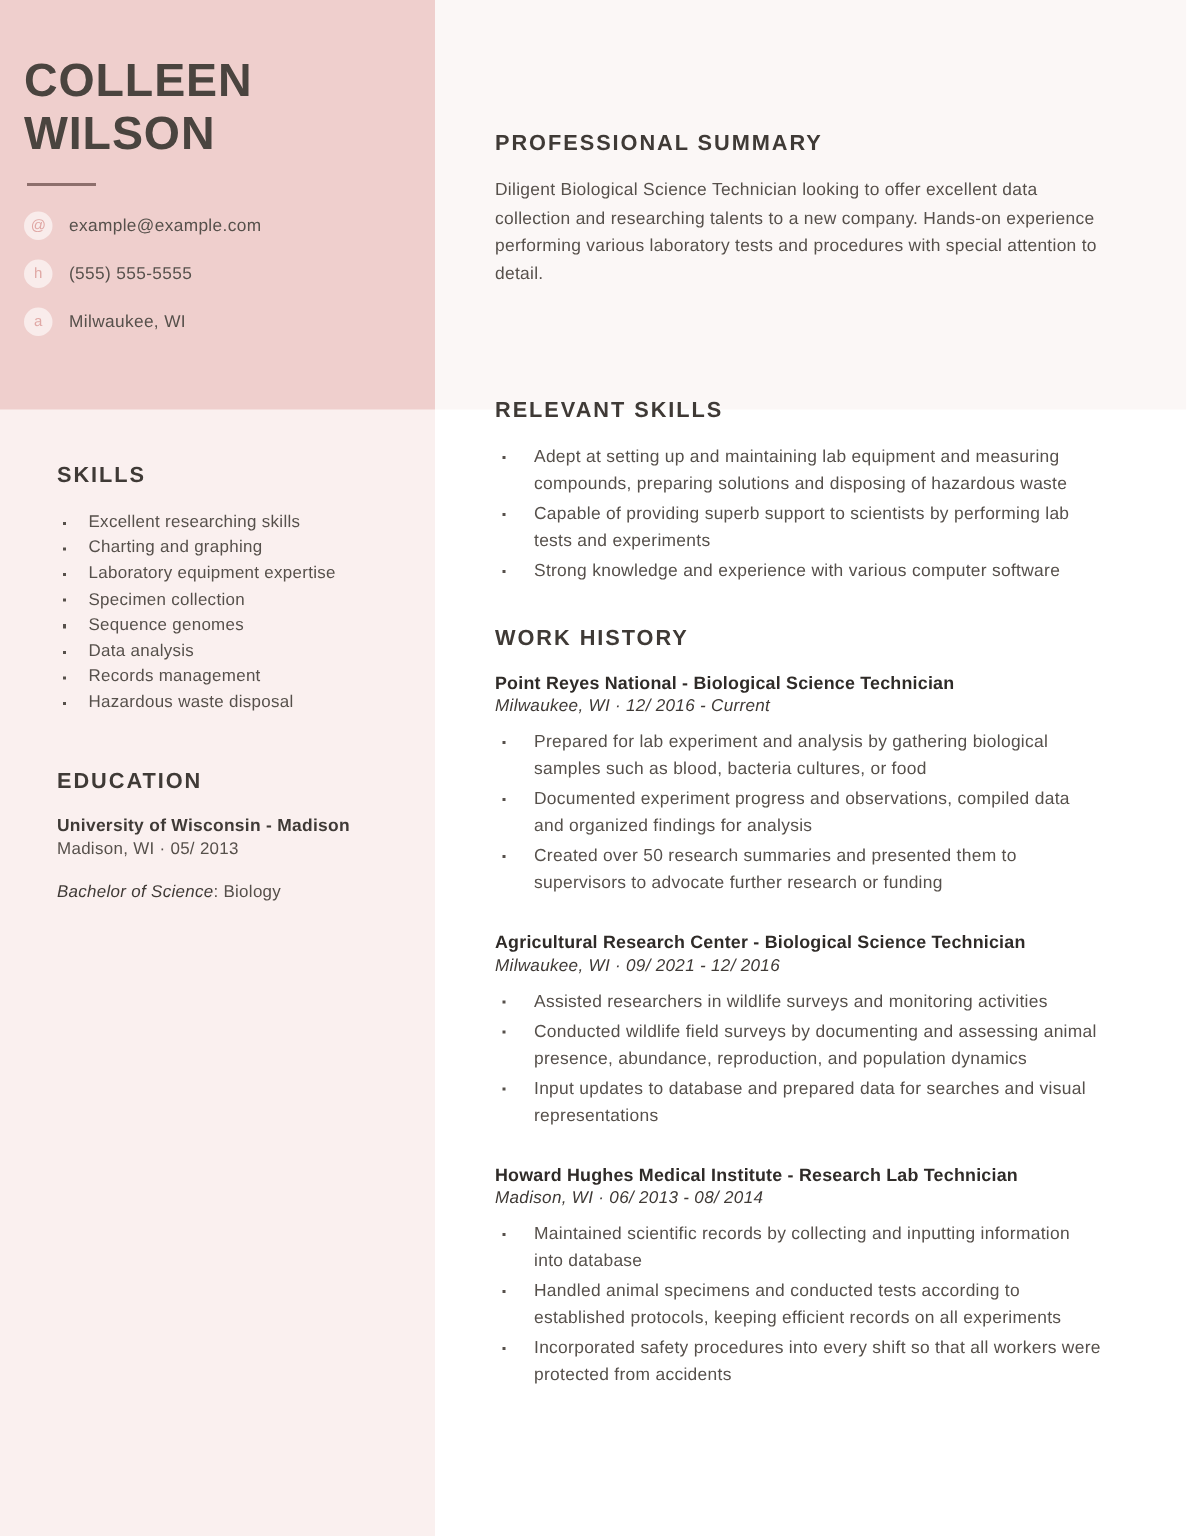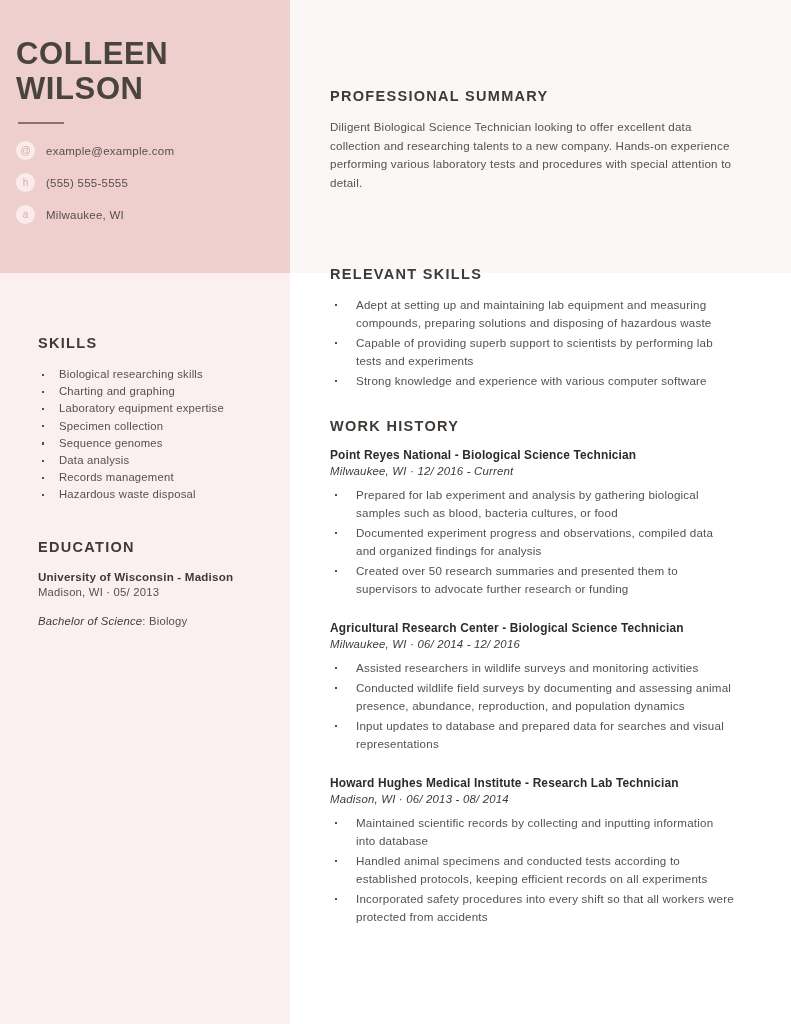--- a/index.html
+++ b/index.html
@@ -81,21 +81,21 @@
     margin-left: 11px;
     letter-spacing: 0.25px;
   }
 
   .sidebar-body {
     position: absolute;
     left: 0;
     top: 273px;
     width: 290px;
     box-sizing: border-box;
-    padding: 62px 24px 0 38px;
+    padding: 36px 24px 0 38px;
   }
   .side-heading {
     color: #3f3a36;
     font-size: 14.5px;
     font-weight: bold;
     letter-spacing: 1.3px;
     text-transform: uppercase;
     margin: 0 0 15px 0;
   }
   .side-list {
@@ -258,21 +258,21 @@
           <span class="contact-badge">a</span>
           <span class="contact-text">Milwaukee, WI</span>
         </li>
       </ul>
     </div>
 
     <div class="sidebar-body">
 
       <h2 class="side-heading">SKILLS</h2>
       <ul class="side-list">
-        <li>Biological researching skills</li>
+        <li>Excellent researching skills</li>
         <li>Charting and graphing</li>
         <li>Laboratory equipment expertise</li>
         <li>Specimen collection</li>
         <li>Sequence genomes</li>
         <li>Data analysis</li>
         <li>Records management</li>
         <li>Hazardous waste disposal</li>
       </ul>
 
       <div class="spacer-education"></div>
@@ -315,21 +315,21 @@
           <li>Prepared for lab experiment and analysis by gathering biological samples such as blood, bacteria cultures, or food</li>
           <li>Documented experiment progress and observations, compiled data and organized findings for analysis</li>
           <li>Created over 50 research summaries and presented them to supervisors to advocate further research or funding</li>
         </ul>
       </div>
 
       <div class="job-gap"></div>
 
       <div class="job">
         <p class="job-title">Agricultural Research Center - Biological Science Technician</p>
-        <p class="job-meta">Milwaukee, WI  ·  06/ 2014 - 12/ 2016</p>
+        <p class="job-meta">Milwaukee, WI  ·  09/ 2021 - 12/ 2016</p>
         <ul class="main-list">
           <li>Assisted researchers in wildlife surveys and monitoring activities</li>
           <li>Conducted wildlife field surveys by documenting and assessing animal presence, abundance, reproduction, and population dynamics</li>
           <li>Input updates to database and prepared data for searches and visual representations</li>
         </ul>
       </div>
 
       <div class="job-gap"></div>
 
       <div class="job">

